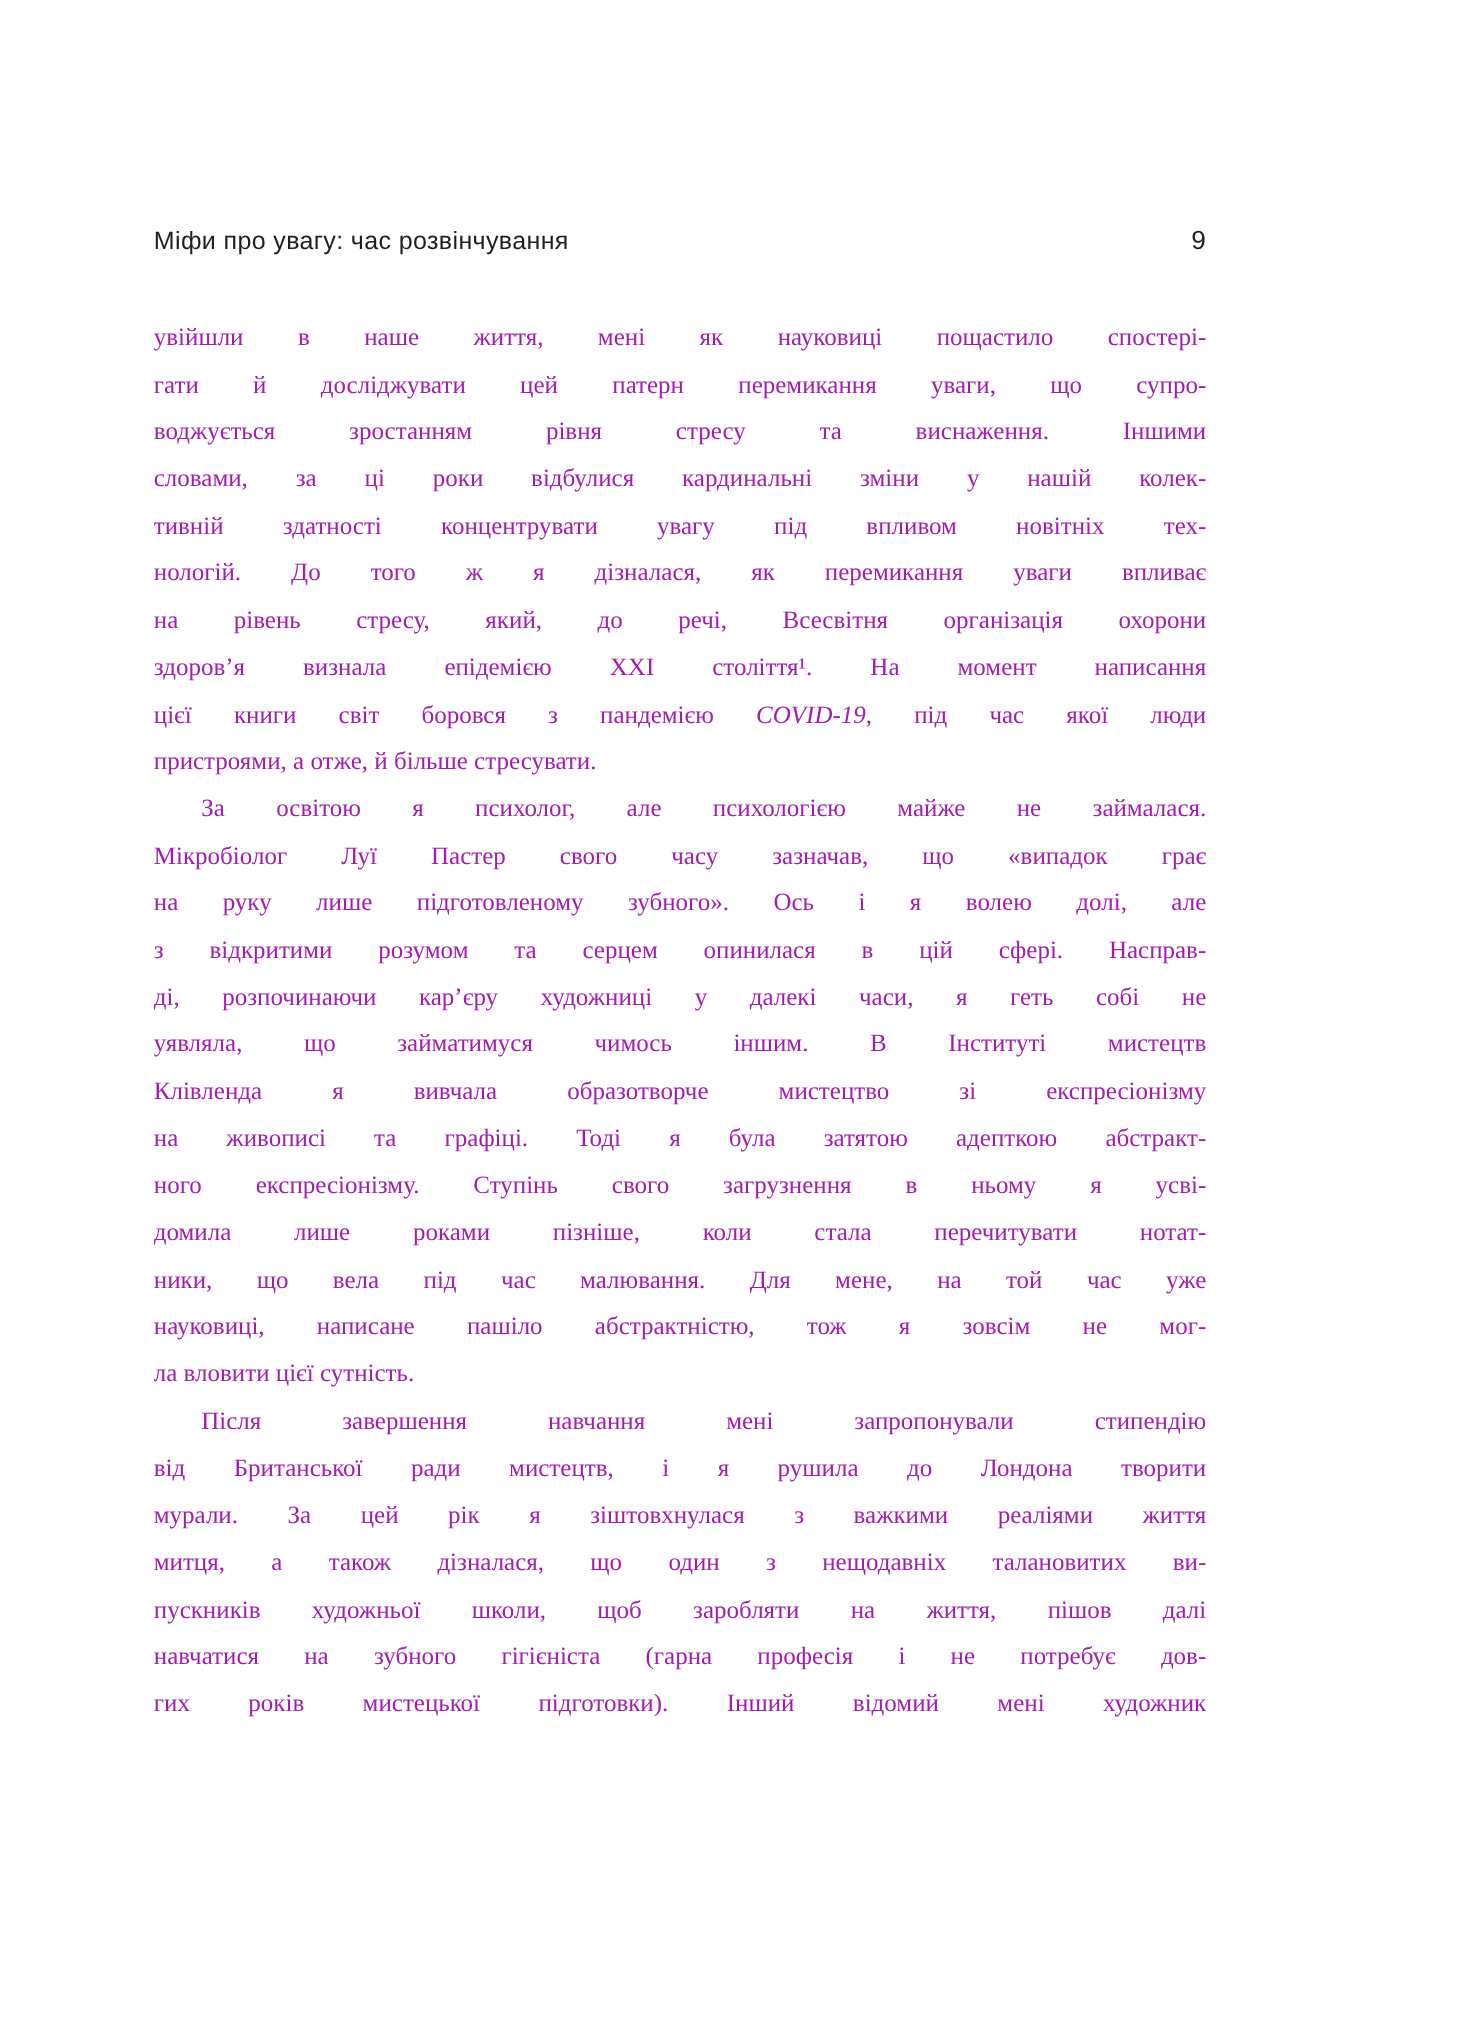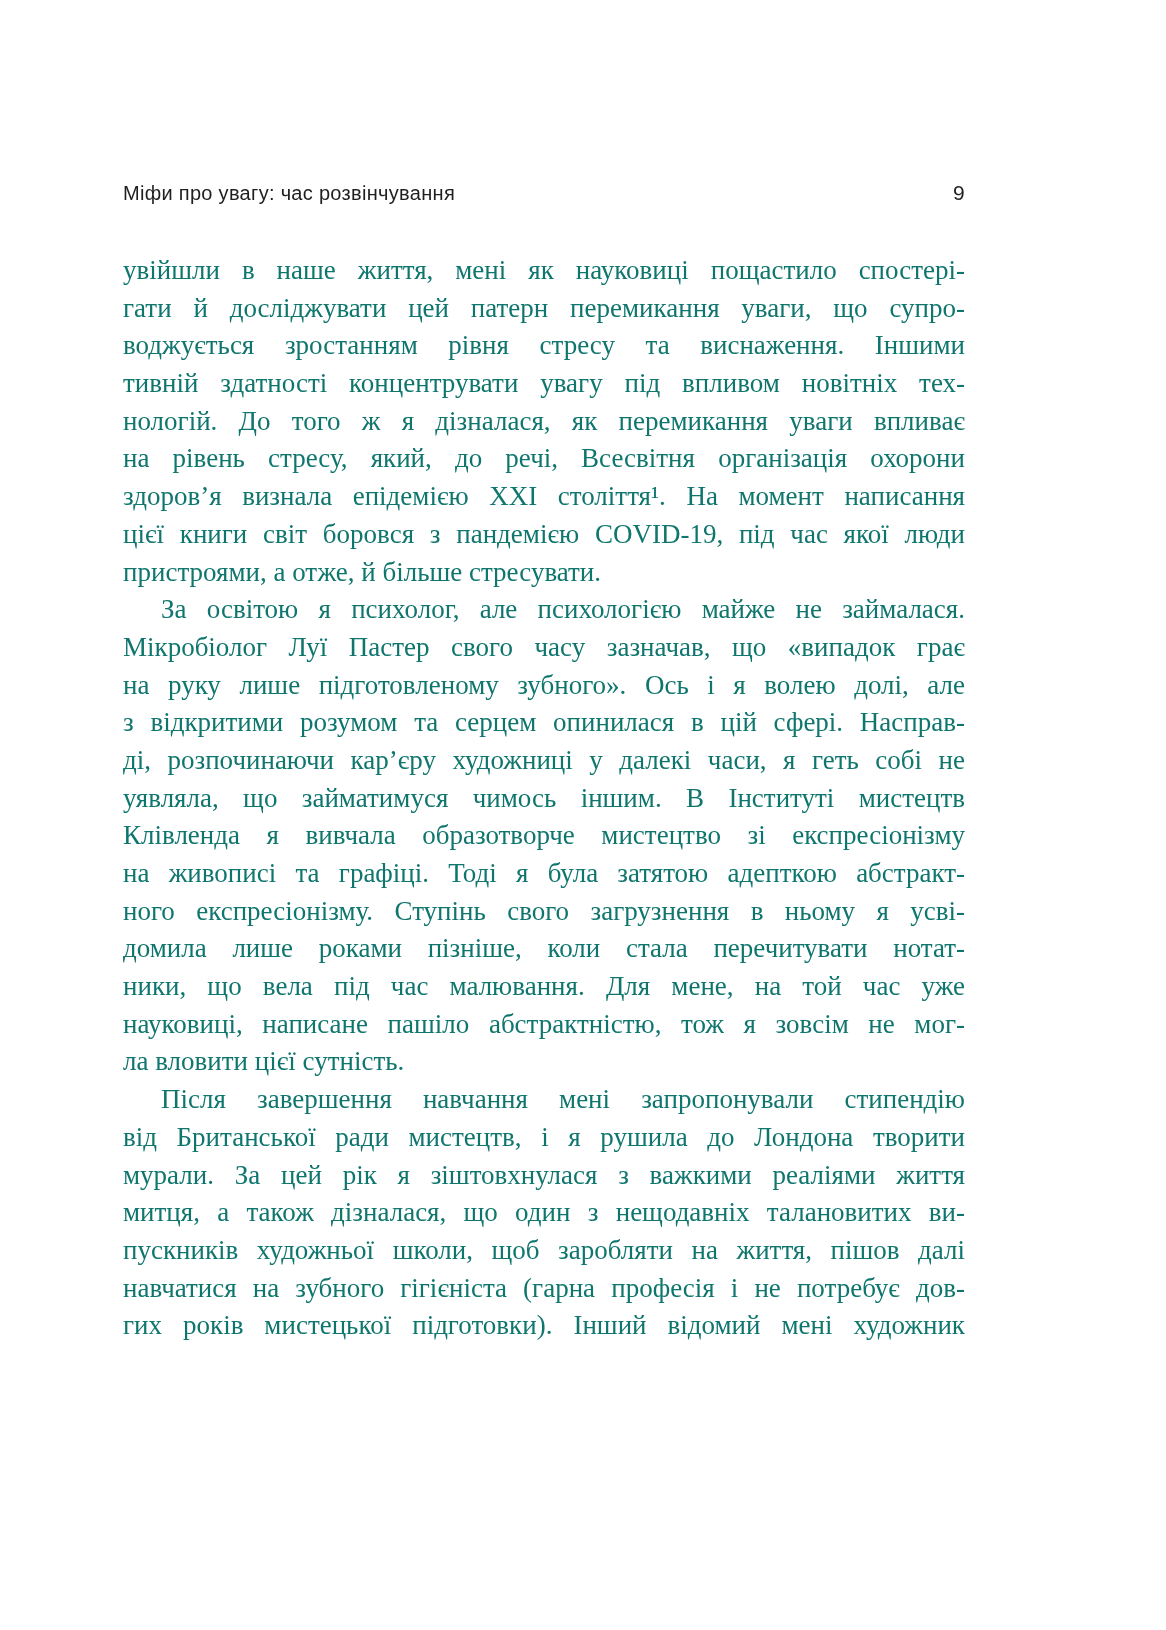--- a/index.html
+++ b/index.html
@@ -33,57 +33,58 @@
   .rh-page {
     font-family: "Liberation Sans", sans-serif;
     font-size: 21px;
   }
 
   .body-text {
     position: absolute;
     left: 123px;
     top: 214px;
     width: 842px;
-    font-size: 27px;
+    font-size: 20px;
     line-height: 37.7px;
-    color: #0f766e;
+    color: #a21caf;
   }
 
   .paragraph { margin: 0; }
 
   .line {
     height: 37.7px;
     overflow: hidden;
     text-align: justify;
     text-align-last: justify;
     white-space: normal;
   }
 
   .line.last {
     text-align: right;
     text-align-last: left;
   }
 
   .line.indent { text-indent: 38px; }
 
-  .italic { }
+  .italic { font-style: italic; }
 </style>
 </head>
 <body>
 
 <div class="page">
   <div class="running-head">
     <span class="rh-title">Міфи про увагу: час розвінчування</span>
     <span class="rh-page">9</span>
   </div>
   <div class="body-text">
       <div class="paragraph">
         <div class="line"><span>увійшли в наше життя, мені як науковиці пощастило спостері-</span></div>
         <div class="line"><span>гати й досліджувати цей патерн перемикання уваги, що супро-</span></div>
         <div class="line"><span>воджується зростанням рівня стресу та виснаження. Іншими</span></div>
+        <div class="line"><span>словами, за ці роки відбулися кардинальні зміни у нашій колек-</span></div>
         <div class="line"><span>тивній здатності концентрувати увагу під впливом новітніх тех-</span></div>
         <div class="line"><span>нологій. До того ж я дізналася, як перемикання уваги впливає</span></div>
         <div class="line"><span>на рівень стресу, який, до речі, Всесвітня організація охорони</span></div>
         <div class="line"><span>здоров’я визнала епідемією XXI століття¹. На момент написання</span></div>
         <div class="line"><span>цієї книги світ боровся з пандемією </span><span class="italic">COVID-19</span><span>, під час якої люди</span></div>
         <div class="line last"><span>пристроями, а отже, й більше стресувати.</span></div>
       </div>
       <div class="paragraph">
         <div class="line indent"><span>За освітою я психолог, але психологією майже не займалася.</span></div>
         <div class="line"><span>Мікробіолог Луї Пастер свого часу зазначав, що «випадок грає</span></div>

